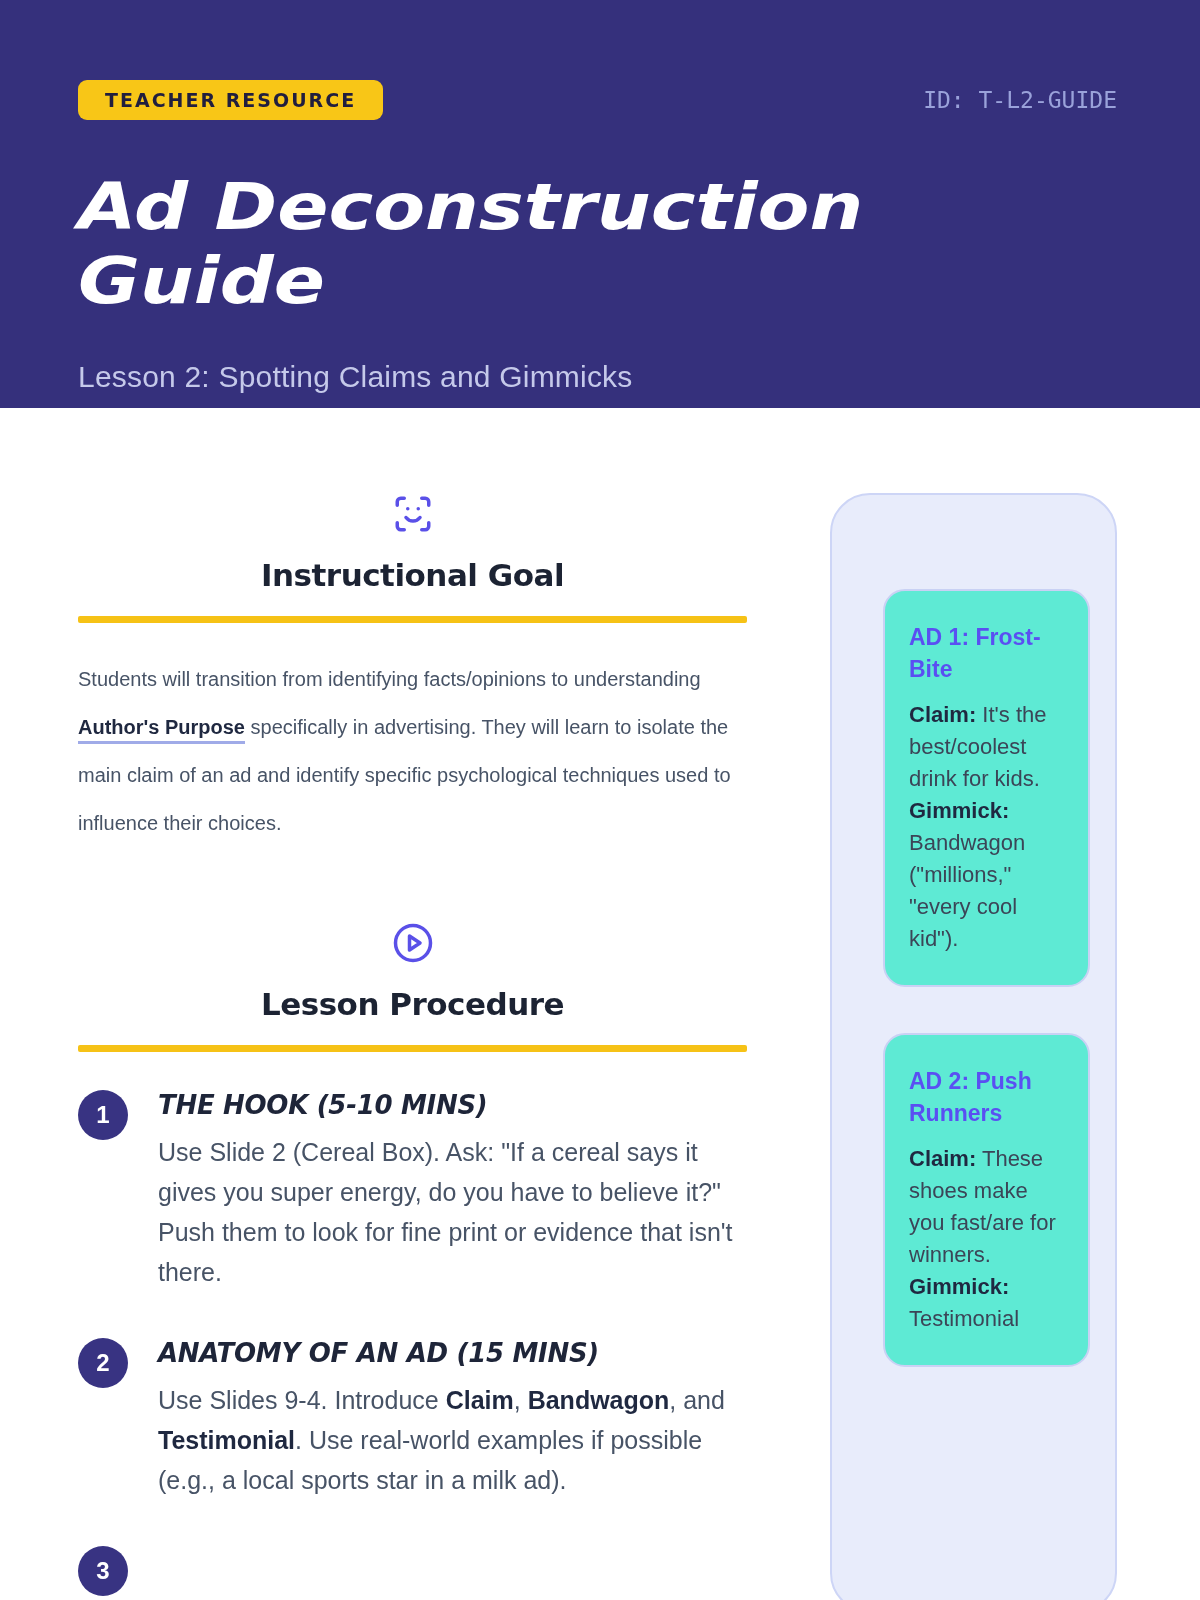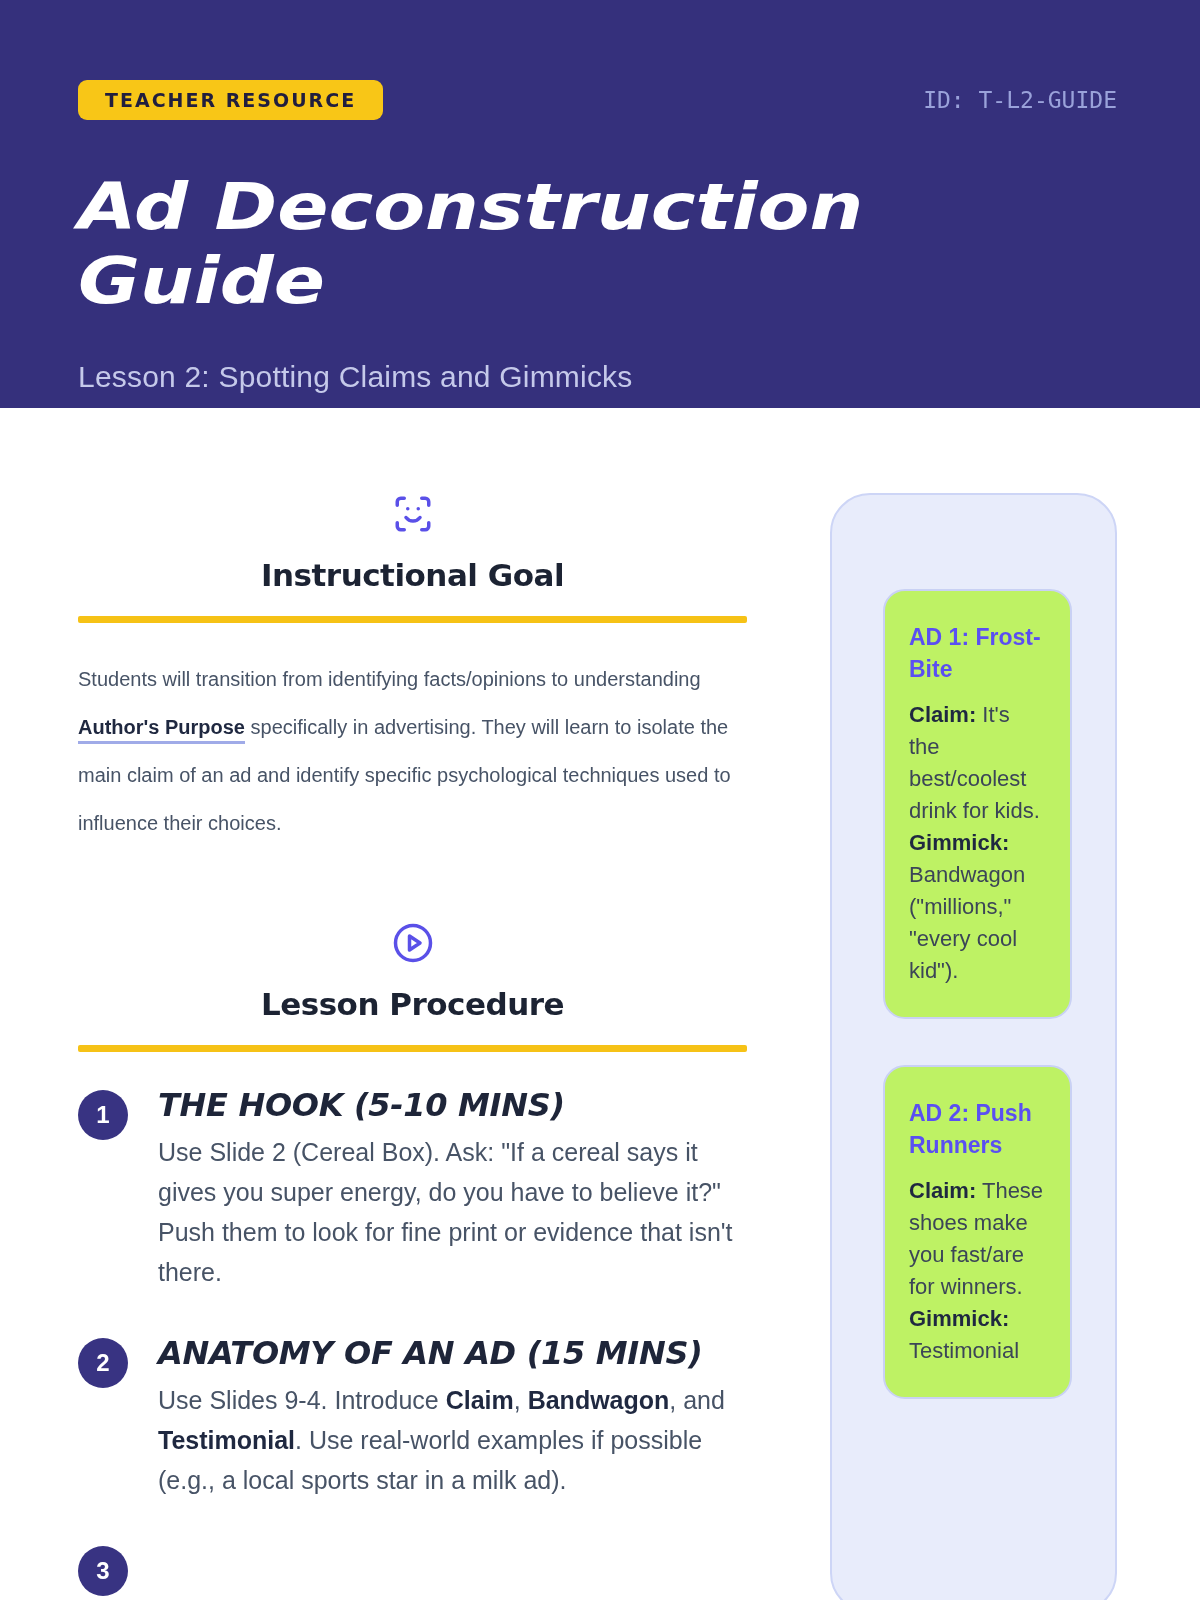--- a/index.html
+++ b/index.html
@@ -35,35 +35,35 @@
   .seg-u { text-decoration:underline; text-decoration-color:#a0abe8;
            text-decoration-thickness:2.5px; text-underline-offset:7px; }
 
   .proc { margin-top:75px; }
   .steps { list-style:none; margin-top:36px; }
   .step { display:flex; gap:30px; margin-bottom:44px; }
   .step-num { width:50px; height:50px; border-radius:50%; background:#383382; color:#ffffff;
               font-size:24px; font-weight:bold; display:flex; align-items:center;
               justify-content:center; flex:none; margin-top:2px; }
   .step-title { font-family:"DejaVu Sans", sans-serif; font-style:italic; font-weight:800;
-                font-size:32px; line-height:34px; color:#1e2539; letter-spacing:-0.3px; }
+                font-size:26px; line-height:34px; color:#1e2539; letter-spacing:-0.3px; }
   .step-text { margin-top:10px; max-width:577px; font-size:25px; line-height:40px; color:#475366; }
 
   
   .panel { width:287px; flex:none; align-self:flex-start; background:#e8ecfb;
            border:2px solid #cdd5f6; border-radius:40px; padding:48px 0 60px;
            min-height:1120px; }
   .panel-head { display:flex; align-items:center; gap:12px; margin:0 26px 0 51px; }
   .panel-icon { width:23px; height:23px; flex:none; display:inline-flex; }
   .panel-icon svg { width:100%; height:100%; }
   .panel-title { font-family:"DejaVu Sans", sans-serif; font-weight:800; font-size:22px;
                  line-height:31px; letter-spacing:2px; color:#343085; }
   .cards { margin:46px 51px 0; }
-  .card { background:#bef264; border:2px solid #c9d1f4; border-radius:22px;
-          padding:30px 24px; width:189px; overflow-wrap:break-word; }
+  .card { background:#5eead4; border:2px solid #c9d1f4; border-radius:22px;
+          padding:30px 24px; width:207px; overflow-wrap:break-word; }
   .card + .card { margin-top:46px; }
   .card-title { font-weight:800; font-size:23px; line-height:32px; color:#5a4ff2; }
   .card-body { margin-top:14px; font-size:22px; line-height:32px; color:#3b4557; }
   .card-body .seg-b { color:#1f2840;text-align:right; }
 </style>
 </head>
 <body>
 
 <div class="page">
 

